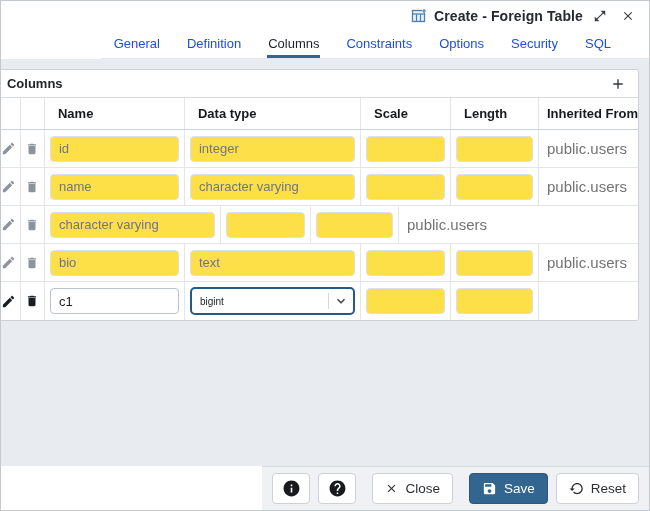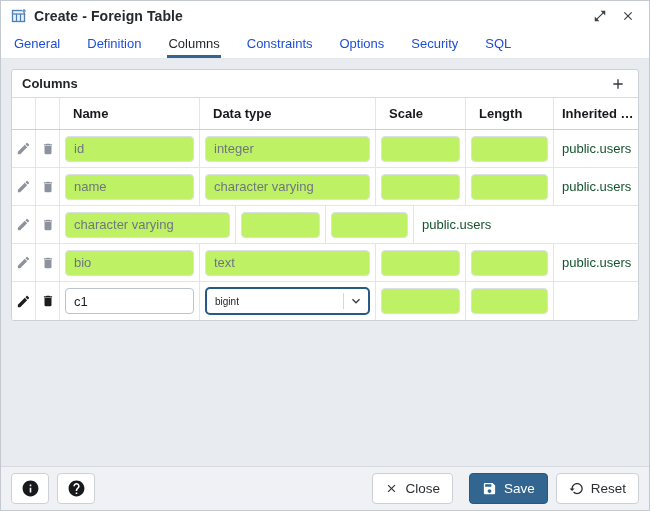--- a/index.html
+++ b/index.html
@@ -1,20 +1,20 @@
 <!DOCTYPE html>
 <html><head>
 <meta charset="utf-8">
 <style>
   * { box-sizing: border-box; margin: 0; padding: 0; }
   html,body { background:#fff; }
   body { font-family: "Liberation Sans", sans-serif; width:650px; }
 
   .dialog { width:650px; height:511px; border:1px solid #c3c9cf; background:#fff;
-            display:flex; flex-direction:column; overflow:hidden; }
+            display:flex; flex-direction:column; overflow:hidden;align-items:flex-end; }
 
   
   .titlebar { height:30px; flex:0 0 30px; display:flex; align-items:center; padding:0 10px; background:#fff; }
   .titlebar .win-icon { width:16px; height:16px; margin-right:7px; display:flex; align-items:center; }
   .titlebar .title { font-size:14px; font-weight:bold; color:#26292d; letter-spacing:.1px; }
   .titlebar .spacer { flex:1; }
   .tb-btn { width:22px; height:22px; display:flex; align-items:center; justify-content:center;
             color:#3c4045; cursor:pointer; margin-left:6px; }
 
   
@@ -54,35 +54,35 @@
   .c-inh    { flex:1 1 auto; min-width:0; height:100%; display:flex; align-items:center;
               padding-left:8px; overflow:hidden; }
 
   .hcell { font-size:13px; font-weight:bold; color:#17191c; display:flex; align-items:center;
            padding-left:13px; white-space:nowrap; overflow:hidden; text-overflow:ellipsis; }
   .grid-head .c-inh { padding-left:8px; display:block; line-height:32px; }
   .grid-head .c-inh span { display:block; white-space:nowrap; overflow:hidden; text-overflow:ellipsis; }
 
   .cell-input { width:calc(100% - 10px); margin:0 5px; height:26px; border-radius:4px;
                 font-family:"Liberation Sans", sans-serif; font-size:13px; padding:0 8px; outline:none; }
-  .cell-input.dis { background:#bef264; border:1px solid #dbe0e8; color:#6f7682; }
+  .cell-input.dis { background:#fde047; border:1px solid #dbe0e8; color:#6f7682; }
   .cell-input.edit { background:#fff; border:1px solid #bcc3cb; color:#1c1f22; }
 
   .cell-select { width:calc(100% - 10px); margin:0 5px; height:28px; border:2px solid #255a85;
                  border-radius:5px; background:#fff; display:flex; align-items:center;
                  padding-left:8px; cursor:pointer; }
   .cell-select .sel-text { font-size:10px; color:#1c1f22; white-space:nowrap; overflow:hidden; }
   .cell-select .sel-sep { width:1px; height:16px; background:#d3d7db; margin-left:auto; }
   .cell-select .sel-chev { width:24px; display:flex; align-items:center; justify-content:center; color:#3a3e43; }
 
   .row-icon { width:16px; height:16px; display:flex; align-items:center; justify-content:center; cursor:pointer; }
   .grid-row .row-icon { color:#8d939c; }
   .grid-row.active-row .row-icon { color:#1a1d20; }
 
-  .inh-text { font-size:13px; color:#14532d; white-space:nowrap; overflow:hidden; }
+  .inh-text { font-size:15px; color:#737373; white-space:nowrap; overflow:hidden; }
 
   
   .footer { flex:0 0 44px; height:44px; background:#eff1f4; border-top:1px solid #d6d9dd;
             display:flex; align-items:center; padding:0 10px; }
   .icon-btn { width:38px; height:31px; background:#fff; border:1px solid #ccd1d7; border-radius:4px;
               display:flex; align-items:center; justify-content:center; color:#17191c; cursor:pointer;
               margin-right:8px; }
   .footer .spacer { flex:1; }
   .btn { height:31px; border-radius:4px; display:flex; align-items:center; font-size:13.5px;
          padding:0 12px; cursor:pointer; white-space:nowrap; }

